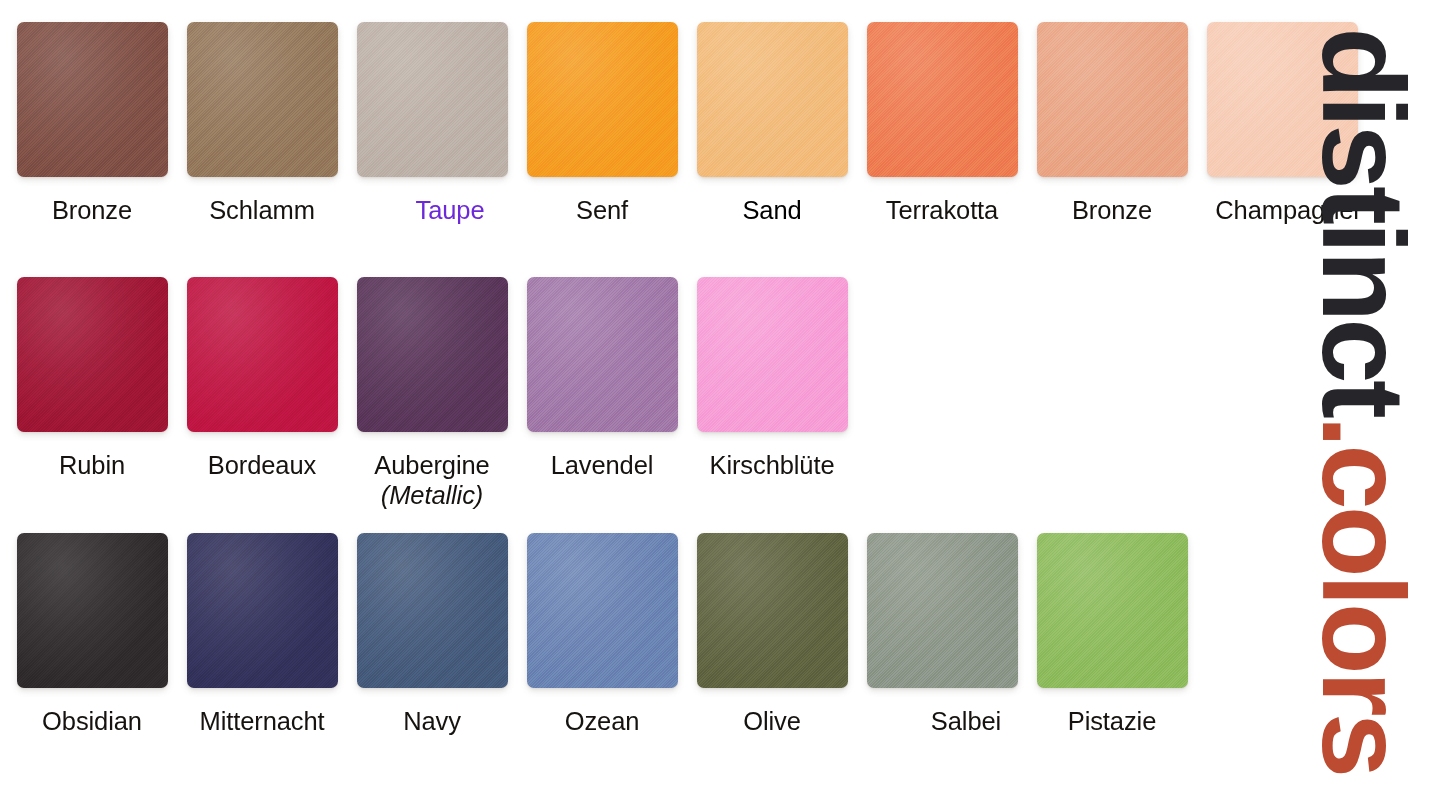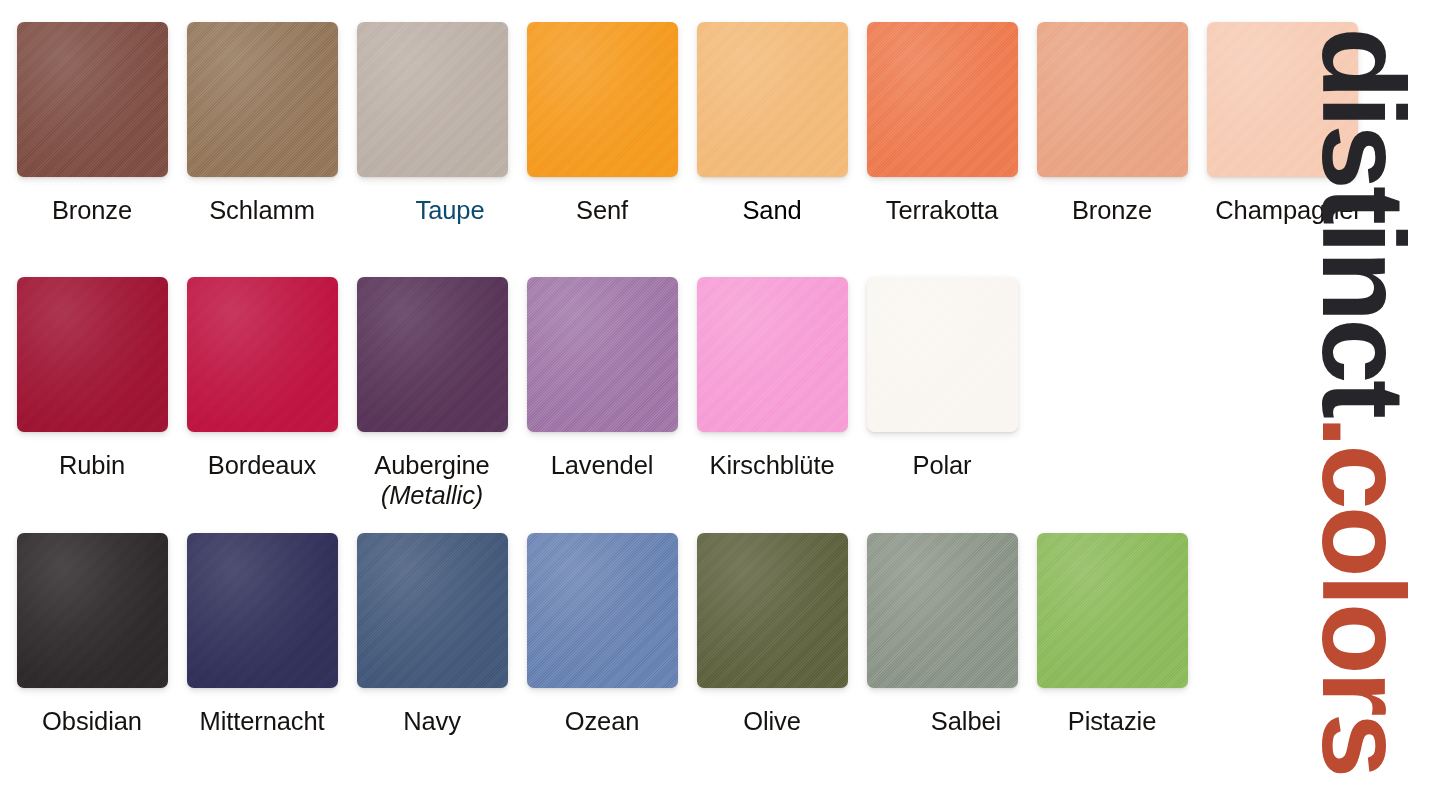--- a/index.html
+++ b/index.html
@@ -187,21 +187,21 @@
         <div class="chip-label" style="color: rgb(21, 18, 15);">Schlamm</div>
 
       </div>
       <div class="swatch-cell">
         <div class="chip-wrap">
           <div class="chip" style="background-color: rgb(188, 176, 167);">
             <div class="chip-texture"></div>
             <div class="chip-sheen"></div>
           </div>
         </div>
-        <div class="chip-label" style="color: #0c4a6e; margin-left: 36px;">Taupe</div>
+        <div class="chip-label" style="color: #6d28d9; margin-left: 36px;">Taupe</div>
 
       </div>
       <div class="swatch-cell">
         <div class="chip-wrap">
           <div class="chip" style="background-color: rgb(245, 155, 33);">
             <div class="chip-texture"></div>
             <div class="chip-sheen"></div>
           </div>
         </div>
         <div class="chip-label" style="color: rgb(21, 18, 15);">Senf</div>
@@ -291,30 +291,20 @@
 
       </div>
       <div class="swatch-cell">
         <div class="chip-wrap">
           <div class="chip" style="background-color: rgb(247, 157, 214);">
             <div class="chip-texture"></div>
             <div class="chip-sheen"></div>
           </div>
         </div>
         <div class="chip-label" style="color: rgb(21, 18, 15);">Kirschblüte</div>
-
-      </div>
-      <div class="swatch-cell">
-        <div class="chip-wrap">
-          <div class="chip" style="background-color: rgb(250, 247, 242);">
-            <div class="chip-texture"></div>
-            <div class="chip-sheen"></div>
-          </div>
-        </div>
-        <div class="chip-label" style="color: rgb(21, 18, 15);">Polar</div>
 
       </div>
     </div>
 
     <div class="swatch-row" id="row-2">
       <div class="swatch-cell">
         <div class="chip-wrap">
           <div class="chip" style="background-color: rgb(46, 42, 43);">
             <div class="chip-texture"></div>
             <div class="chip-sheen"></div>

